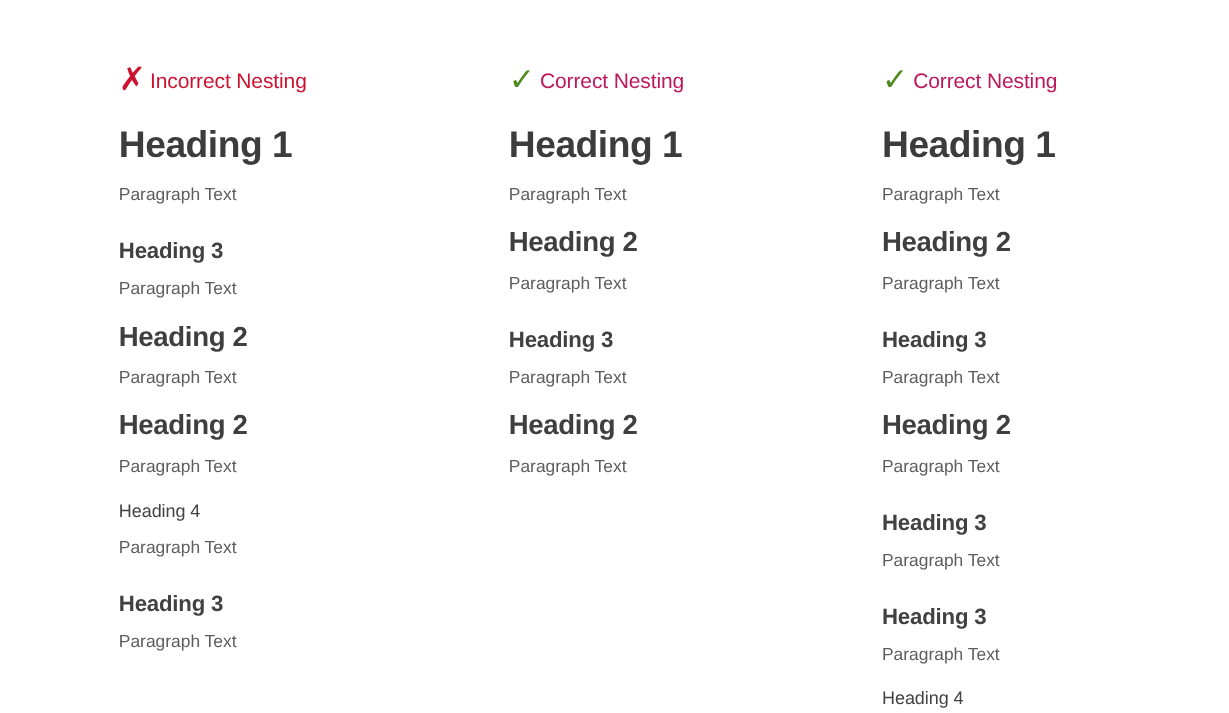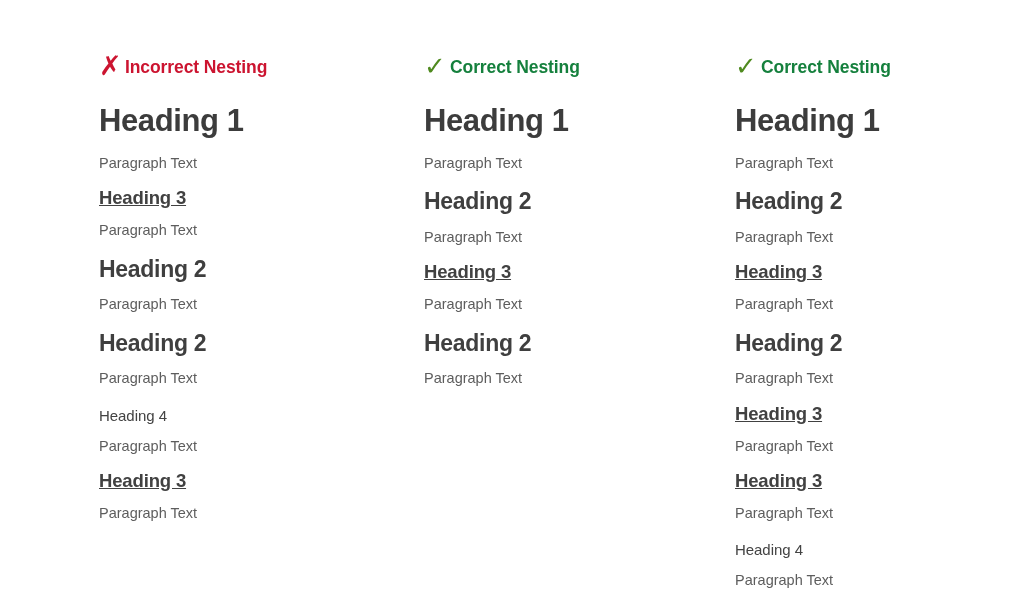--- a/index.html
+++ b/index.html
@@ -67,26 +67,26 @@
   }
   .status-icon.check {
     color: #4f8a1f;
     font-size: 26px;
     position: relative;
     top: -1px;
   }
 
   .col-label {
     font-size: 17.5px;
-    font-weight: 700;
+    font-weight: 400;
     letter-spacing: -0.1px;
     white-space: nowrap;
   }
   .col-label.red   { color: #cc1430; }
-  .col-label.green { color: #15803d; }
+  .col-label.green { color: #be185d; }
 
   
   .outline {
     display: flex;
     flex-direction: column;
     align-items: flex-start;
     width: 100%;
   }
 
   .node {
@@ -113,23 +113,22 @@
     line-height: 1.16;
     margin-top: 9px;
     margin-bottom: 7px;
   }
   .node.h3 {
     font-size: 18.5px;
     font-weight: 700;
     color: #414141;
     letter-spacing: -0.15px;
     line-height: 1.18;
-    margin-top: 8px;
+    margin-top: 19px;
     margin-bottom: 6px;
-    text-decoration: underline;
   }
   .node.h4 {
     font-size: 15px;
     font-weight: 400;
     color: #434343;
     letter-spacing: -0.05px;
     line-height: 1.2;
     margin-top: 12px;
     margin-bottom: 6px;
   }

